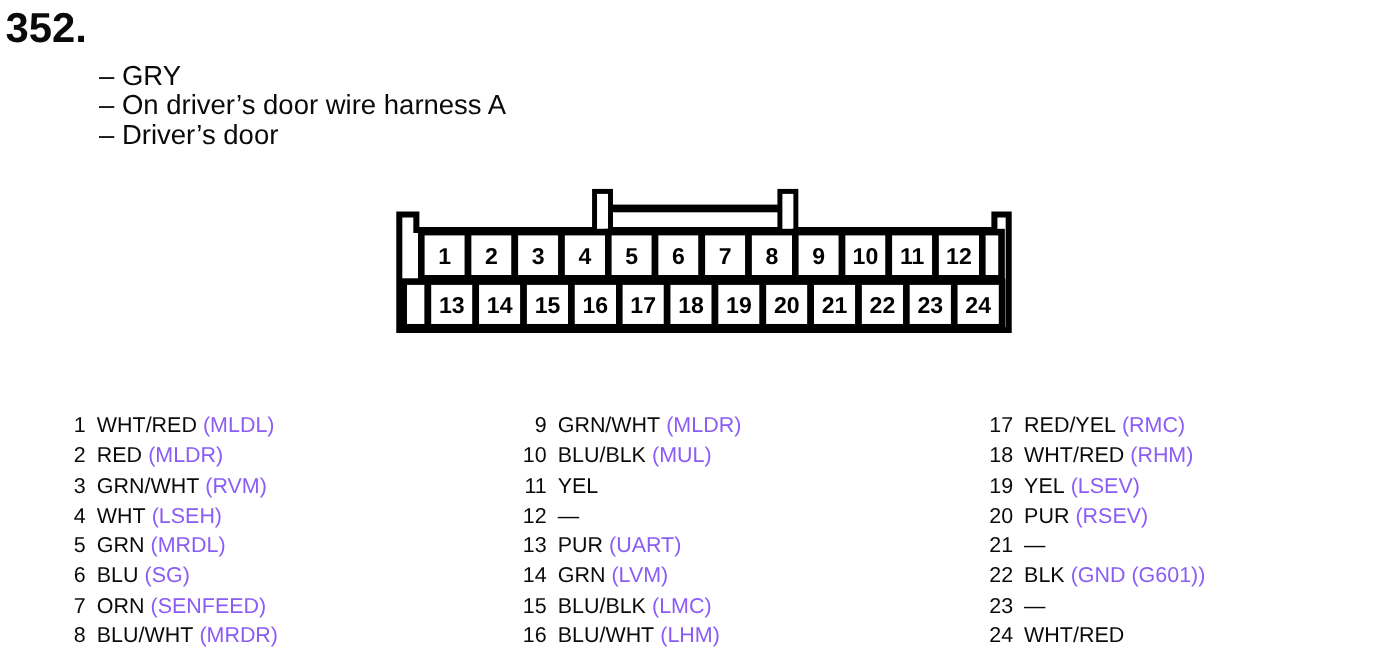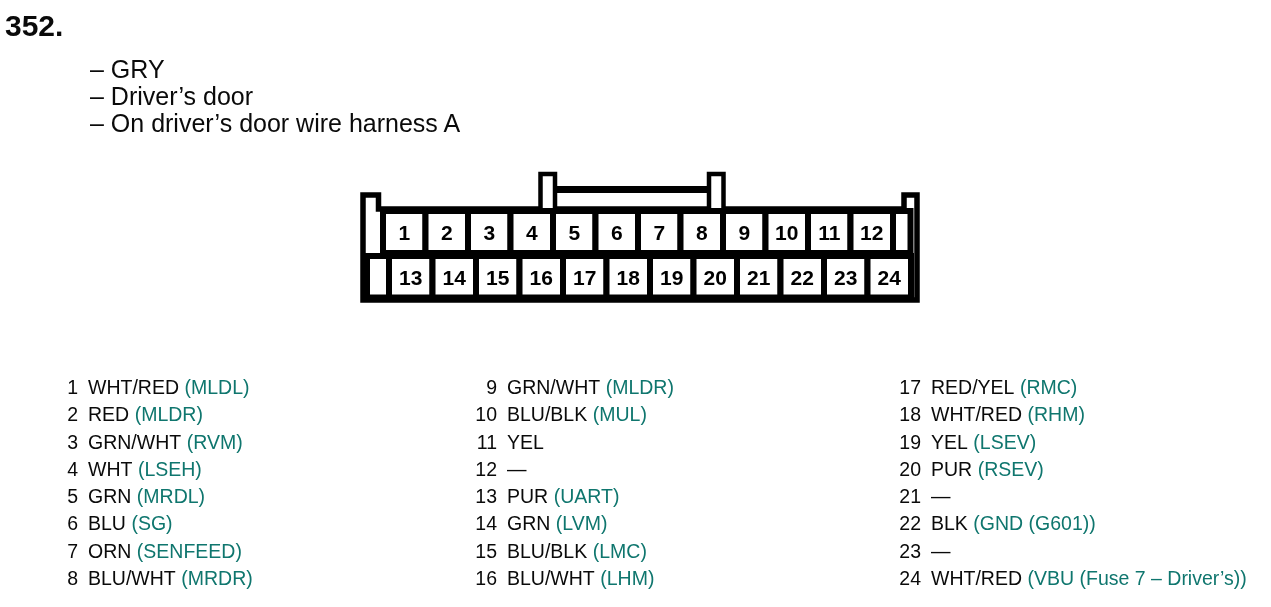--- a/index.html
+++ b/index.html
@@ -7,21 +7,21 @@
     width: 1271px; height: 607px;
     background: #ffffff;
     color: #0a0a0a;
     font-family: "Liberation Sans", sans-serif;
     position: relative;
     overflow: hidden;
   }
   .title-row {
     position: absolute; left: 5px; top: 6px;
     display: flex;
-    font-weight: bold; font-size: 30px; line-height: 40px;
+    font-weight: bold; font-size: 38px; line-height: 40px;
     white-space: nowrap;
   }
   .title-num { width: 83px; }
   .notes {
     position: absolute; left: 90px; top: 56px;
     font-size: 25px; line-height: 26.9px;
     white-space: nowrap;
   }
   .connector-svg { position: absolute; left: 360px; top: 153px; }
   .connector-svg .cell { fill: #ffffff; stroke: #000000; stroke-width: 6px; }
@@ -35,33 +35,33 @@
   .pin-col {
     position: absolute; top: 374px;
     font-size: 19.5px; line-height: 27.25px;
     white-space: nowrap;
   }
   .col1 { left: 54px; }
   .col2 { left: 473px; }
   .col3 { left: 897px; }
   .pin-row { display: flex; }
   .pin-num { width: 24px; text-align: right; margin-right: 10px; flex: none; }
-  .pin-signal { color: #0f766e; margin-left: 5.5px; }
+  .pin-signal { color: #8b5cf6; margin-left: 5.5px; }
 </style>
 </head>
 <body>
 
 <div class="title-row">
   <span class="title-num">352.</span>
 </div>
 
 <div class="notes">
   <div>– GRY</div>
+  <div>– On driver’s door wire harness A</div>
   <div>– Driver’s door</div>
-  <div>– On driver’s door wire harness A</div>
 </div>
 
 <svg class="connector-svg" width="560" height="150" viewBox="0 0 560 150">
 
   <rect x="186" y="33" width="170" height="7" fill="#000000"></rect>
 
   <path class="body-outline" d="M 3 147 L 3 42 L 18.5 42 L 18.5 56 L 544 56 L 544 42 L 557 42 L 557 147 Z"></path>
 
   <rect class="post" x="180.5" y="21" width="14.5" height="37"></rect>
   <rect class="post" x="349" y="21" width="14.5" height="37"></rect>
@@ -242,15 +242,14 @@
       <span class="pin-signal">(GND (G601))</span>
     </div>
   <div class="pin-row">
       <span class="pin-num">23</span>
       <span class="pin-color">—</span>
       <span class="pin-signal"></span>
     </div>
   <div class="pin-row">
       <span class="pin-num">24</span>
       <span class="pin-color">WHT/RED</span>
-      <span class="pin-signal">(VBU (Fuse 7 – Driver’s))</span>
     </div>
 </div>
 
 </body></html>

